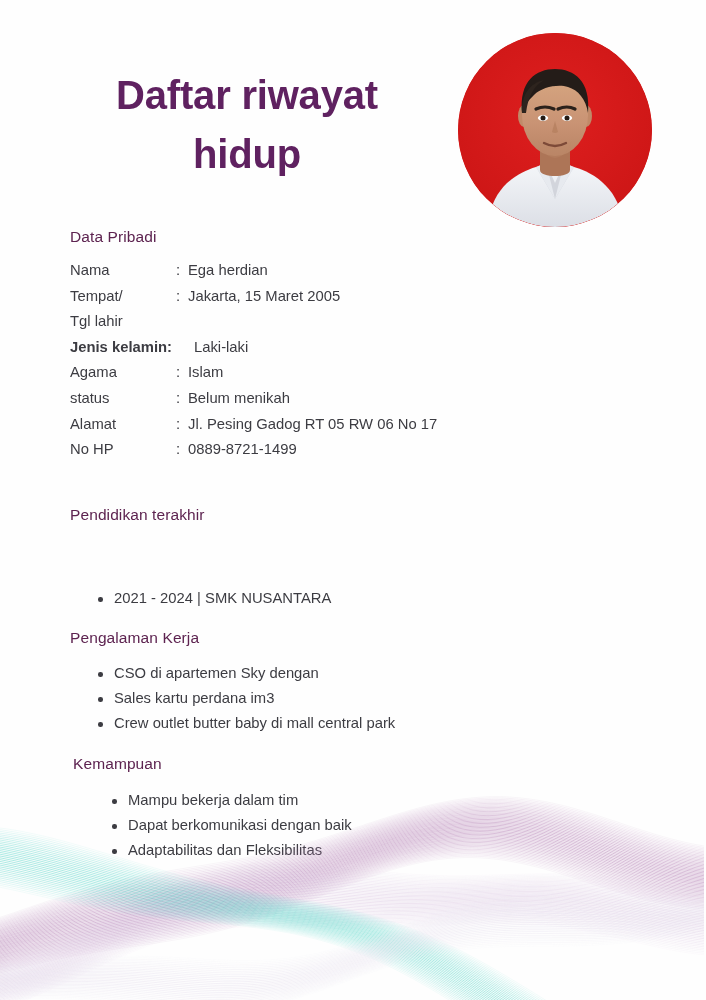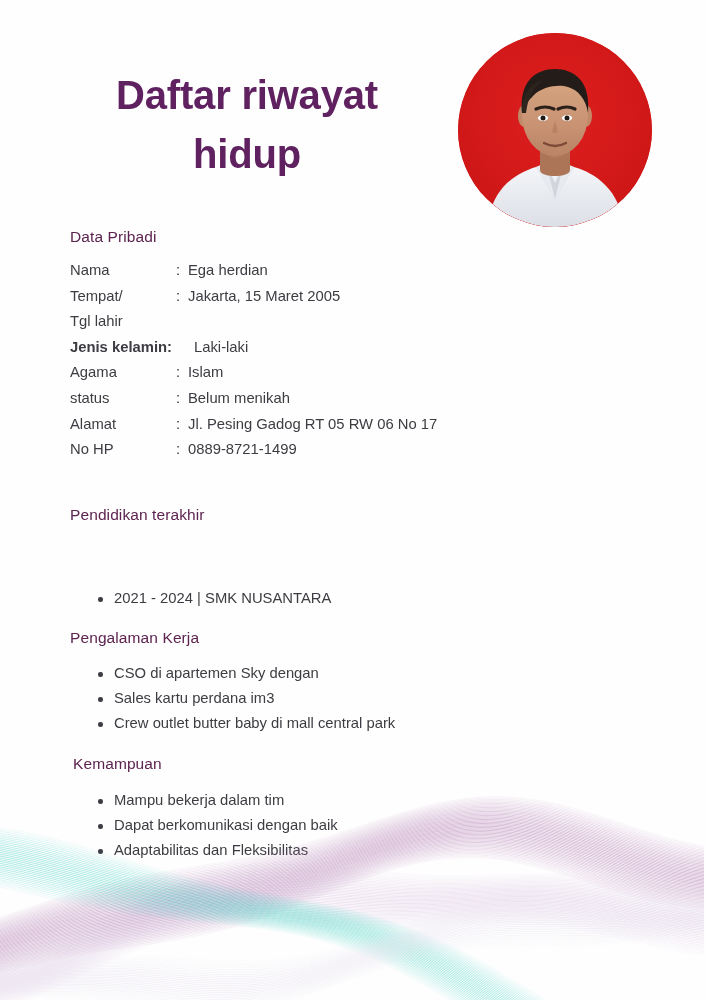--- a/index.html
+++ b/index.html
@@ -270,21 +270,21 @@
   <div class="section-heading" style="left:70px; top:629px;">Pengalaman Kerja</div>
 
   <ul class="bullet-list" style="left:86px; top:653px;">
     <li>CSO di apartemen Sky dengan</li>
     <li>Sales kartu perdana im3</li>
     <li>Crew outlet butter baby di mall central park</li>
   </ul>
 
   <div class="section-heading" style="left:73px; top:755px;">Kemampuan</div>
 
-  <ul class="bullet-list" style="left:86px; top:780px;">
+  <ul class="bullet-list" style="left:100px; top:780px;">
     <li>Mampu bekerja dalam tim</li>
     <li>Dapat berkomunikasi dengan baik</li>
     <li>Adaptabilitas dan Fleksibilitas</li>
   </ul>
 
   <svg id="waves" viewBox="0 0 706 230" preserveAspectRatio="none">
     <g id="wave-group-purple" fill="none">
         <polyline points="0.0,147.4 8.0,144.7 16.0,142.0 24.0,139.2 32.0,136.5 40.0,133.8 48.0,131.1 56.0,128.5 64.0,125.9 72.0,123.4 80.0,121.0 88.0,118.7 96.0,116.5 104.0,114.4 112.0,112.4 120.0,110.5 128.0,108.8 136.0,107.1 144.0,105.5 152.0,103.9 160.0,102.5 168.0,101.1 176.0,99.7 184.0,98.4 192.0,97.1 200.0,95.8 208.0,94.5 216.0,93.2 224.0,91.8 232.0,90.4 240.0,88.9 248.0,87.4 256.0,85.7 264.0,84.0 272.0,82.2 280.0,80.2 288.0,78.2 296.0,76.1 304.0,73.9 312.0,71.6 320.0,69.2 328.0,66.7 336.0,64.1 344.0,61.5 352.0,58.9 360.0,56.3 368.0,53.6 376.0,51.0 384.0,48.4 392.0,45.8 400.0,43.3 408.0,41.0 416.0,38.7 424.0,36.6 432.0,34.6 440.0,32.9 448.0,31.3 456.0,29.9 464.0,28.8 472.0,27.9 480.0,27.2 488.0,26.8 496.0,26.7 504.0,26.8 512.0,27.2 520.0,27.9 528.0,28.8 536.0,30.0 544.0,31.4 552.0,33.0 560.0,34.8 568.0,36.8 576.0,39.0 584.0,41.4 592.0,43.8 600.0,46.3 608.0,49.0 616.0,51.6 624.0,54.3 632.0,57.0 640.0,59.6 648.0,62.1 656.0,64.6 664.0,66.9 672.0,69.1 680.0,71.1 688.0,73.0 696.0,74.6 704.0,76.0" stroke="#b07ab0" fill="none" stroke-width="0.85" opacity="0.087"></polyline>
         <polyline points="0.0,148.6 8.0,145.9 16.0,143.2 24.0,140.5 32.0,137.7 40.0,135.0 48.0,132.4 56.0,129.8 64.0,127.2 72.0,124.8 80.0,122.4 88.0,120.1 96.0,117.9 104.0,115.8 112.0,113.9 120.0,112.0 128.0,110.2 136.0,108.6 144.0,107.0 152.0,105.5 160.0,104.0 168.0,102.6 176.0,101.3 184.0,100.0 192.0,98.7 200.0,97.4 208.0,96.1 216.0,94.7 224.0,93.4 232.0,91.9 240.0,90.4 248.0,88.9 256.0,87.2 264.0,85.5 272.0,83.6 280.0,81.7 288.0,79.6 296.0,77.5 304.0,75.2 312.0,72.9 320.0,70.5 328.0,68.0 336.0,65.4 344.0,62.8 352.0,60.2 360.0,57.5 368.0,54.8 376.0,52.2 384.0,49.6 392.0,47.0 400.0,44.5 408.0,42.2 416.0,39.9 424.0,37.8 432.0,35.8 440.0,34.1 448.0,32.5 456.0,31.2 464.0,30.0 472.0,29.2 480.0,28.5 488.0,28.2 496.0,28.0 504.0,28.2 512.0,28.6 520.0,29.3 528.0,30.2 536.0,31.4 544.0,32.8 552.0,34.5 560.0,36.3 568.0,38.4 576.0,40.5 584.0,42.9 592.0,45.3 600.0,47.9 608.0,50.5 616.0,53.2 624.0,55.9 632.0,58.5 640.0,61.1 648.0,63.7 656.0,66.1 664.0,68.4 672.0,70.6 680.0,72.6 688.0,74.5 696.0,76.1 704.0,77.5" stroke="#b07ab0" fill="none" stroke-width="0.85" opacity="0.121"></polyline>
         <polyline points="0.0,149.8 8.0,147.1 16.0,144.4 24.0,141.7 32.0,139.0 40.0,136.3 48.0,133.7 56.0,131.1 64.0,128.5 72.0,126.1 80.0,123.7 88.0,121.5 96.0,119.3 104.0,117.3 112.0,115.3 120.0,113.5 128.0,111.7 136.0,110.1 144.0,108.5 152.0,107.0 160.0,105.6 168.0,104.2 176.0,102.9 184.0,101.5 192.0,100.2 200.0,98.9 208.0,97.6 216.0,96.3 224.0,94.9 232.0,93.5 240.0,92.0 248.0,90.4 256.0,88.7 264.0,86.9 272.0,85.1 280.0,83.1 288.0,81.0 296.0,78.9 304.0,76.6 312.0,74.2 320.0,71.8 328.0,69.3 336.0,66.7 344.0,64.1 352.0,61.4 360.0,58.7 368.0,56.0 376.0,53.4 384.0,50.8 392.0,48.2 400.0,45.7 408.0,43.3 416.0,41.1 424.0,39.0 432.0,37.1 440.0,35.3 448.0,33.7 456.0,32.4 464.0,31.3 472.0,30.4 480.0,29.8 488.0,29.5 496.0,29.4 504.0,29.6 512.0,30.0 520.0,30.7 528.0,31.7 536.0,32.9 544.0,34.3 552.0,36.0 560.0,37.8 568.0,39.9 576.0,42.1 584.0,44.4 592.0,46.9 600.0,49.5 608.0,52.1 616.0,54.7 624.0,57.4 632.0,60.1 640.0,62.7 648.0,65.2 656.0,67.6 664.0,70.0 672.0,72.1 680.0,74.1 688.0,75.9 696.0,77.5 704.0,78.9" stroke="#b07ab0" fill="none" stroke-width="0.85" opacity="0.156"></polyline>

